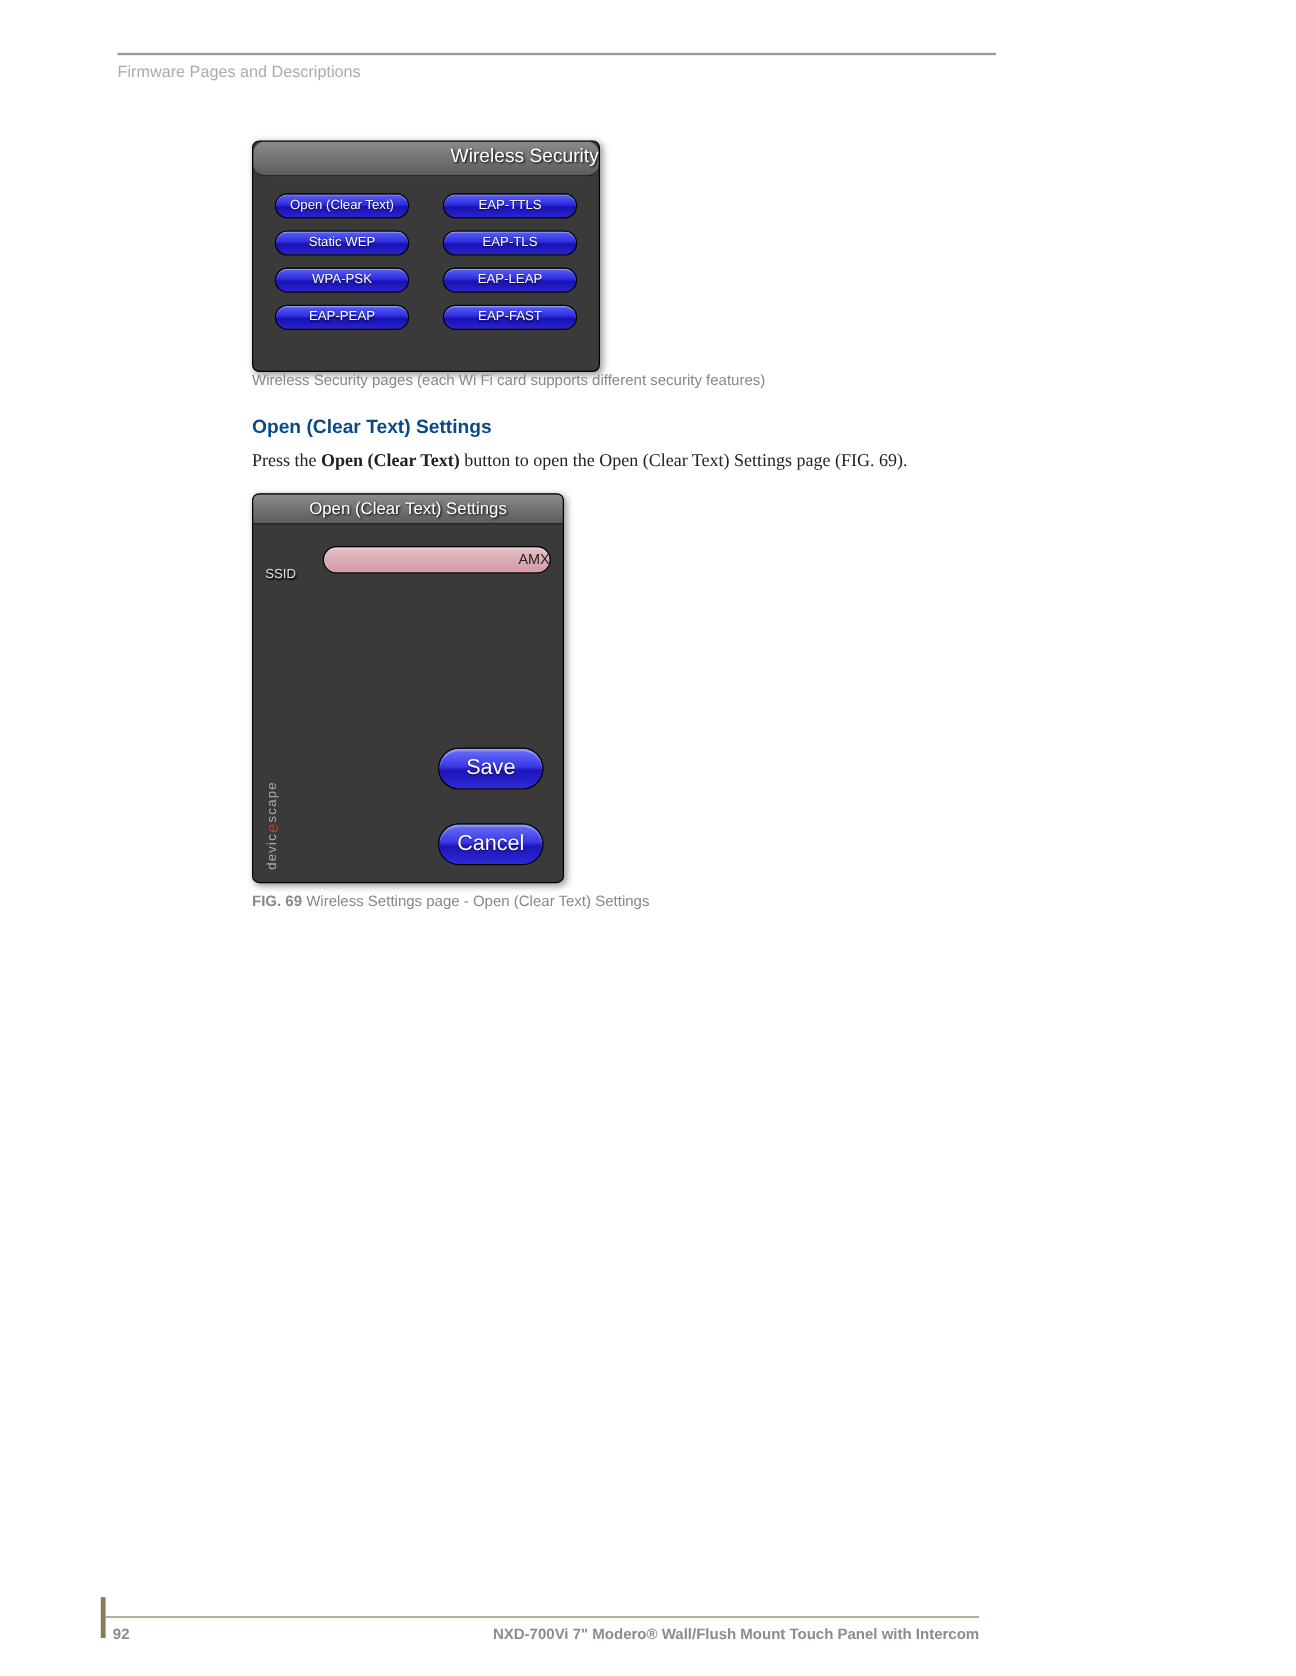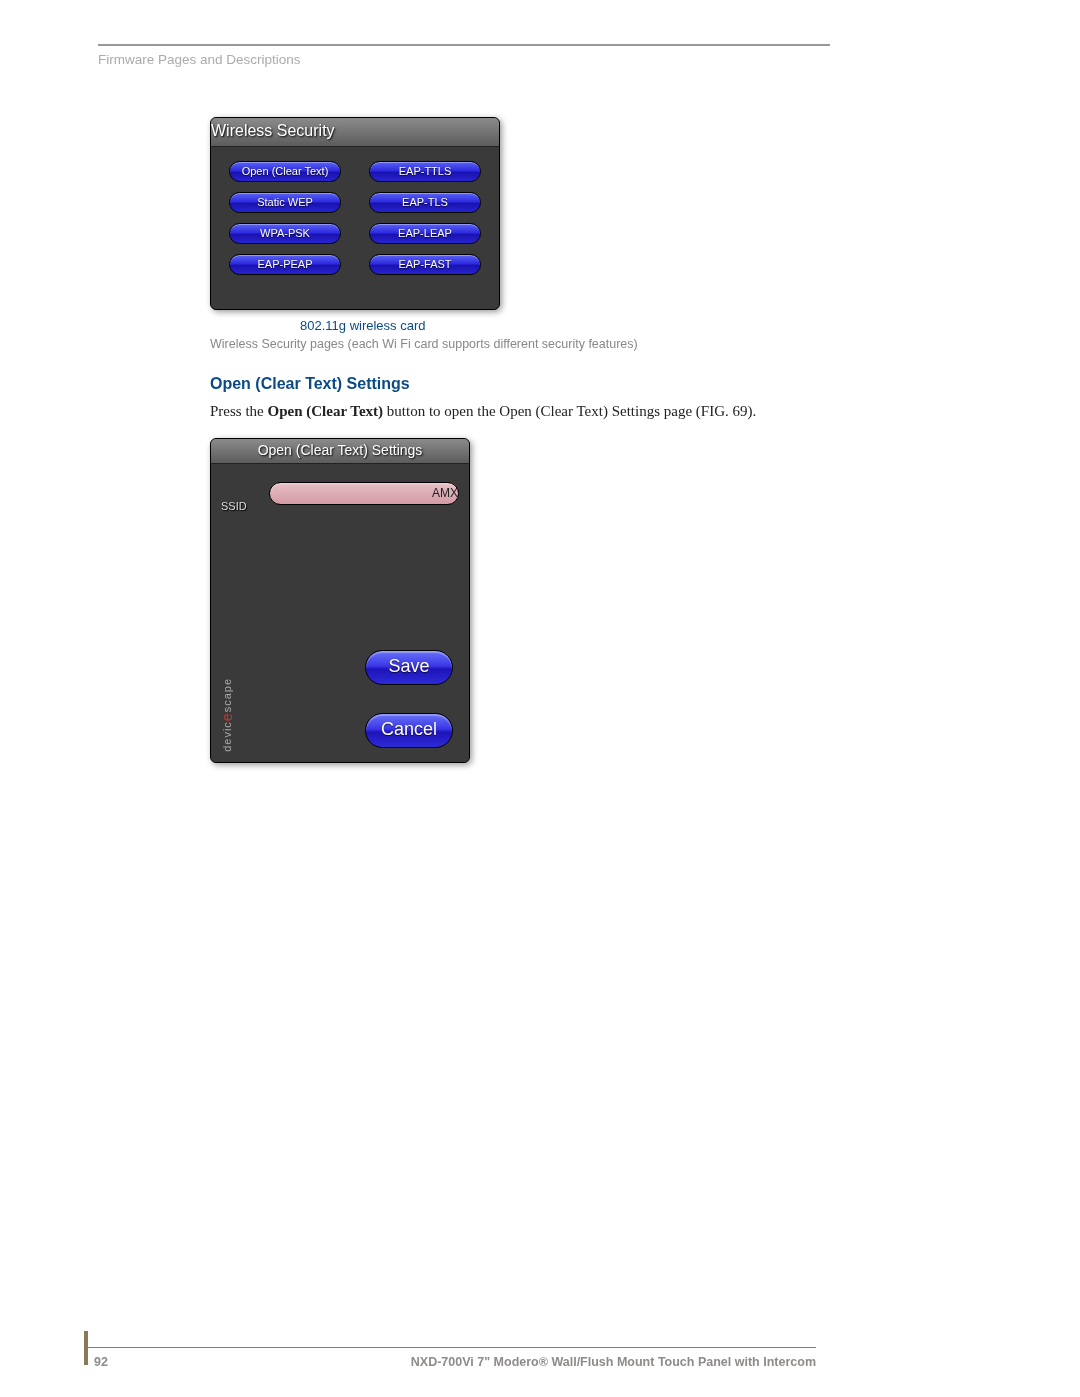--- a/index.html
+++ b/index.html
@@ -35,24 +35,25 @@
     border-radius: 6px;
     box-shadow: 2px 2px 6px rgba(0,0,0,.4);
     padding-bottom: 34px;
     overflow: hidden;
   }
   .ws-title {
     background: linear-gradient(#8b8b8b,#5c5c5c);
     color: #fff;
     font-family: Arial, Helvetica, sans-serif;
     font-size: 16px;
-    text-align: left;
+    text-align: right;
     padding: 4px 0 6px;
     text-shadow: 1px 1px 2px #000;
     border-bottom: 1px solid #222;
+    border-radius: 10px;
   }
   .ws-grid {
     display: grid;
     grid-template-columns: 1fr 1fr;
     gap: 10px 28px;
     padding: 14px 18px 0;
   }
   .pill {
     font-family: Arial, Helvetica, sans-serif;
     font-size: 11px;
@@ -229,21 +230,20 @@
       <div class="pill">Open (Clear Text)</div>
       <div class="pill">EAP-TTLS</div>
       <div class="pill">Static WEP</div>
       <div class="pill">EAP-TLS</div>
       <div class="pill">WPA-PSK</div>
       <div class="pill">EAP-LEAP</div>
       <div class="pill">EAP-PEAP</div>
       <div class="pill">EAP-FAST</div>
     </div>
   </div>
-  <div class="ws-caption">802.11g wireless card</div>
   <div class="ws-note">Wireless Security pages (each Wi Fi card supports different security features)</div>
 
   <div class="section-heading">Open (Clear Text) Settings</div>
   <p class="body-text">
     <span>Press the </span><strong>Open (Clear Text)</strong><span> button to open the Open (Clear Text) Settings page (FIG. 69).</span>
   </p>
 
   <div class="oct-panel">
     <div class="oct-title">Open (Clear Text) Settings</div>
     <div class="oct-row">
@@ -251,20 +251,23 @@
       <div class="oct-field">AMX</div>
     </div>
     <div class="oct-buttons">
       <div class="big-pill">Save</div>
       <div class="big-pill">Cancel</div>
     </div>
     <div class="devicescape">
       <span>devic</span><span class="e">e</span><span>scape</span>
     </div>
   </div>
+  <div class="fig-caption">
+    <b>FIG. 69</b><span>  Wireless Settings page - Open (Clear Text) Settings</span>
+  </div>
 </div>
 
 <div class="footer">
   <div class="footer-rule-wrap">
     <div class="footer-accent"></div>
     <div class="footer-line"></div>
   </div>
   <div class="footer-row">
     <span>92</span>
     <span>NXD-700Vi 7" Modero® Wall/Flush Mount Touch Panel with Intercom</span>

